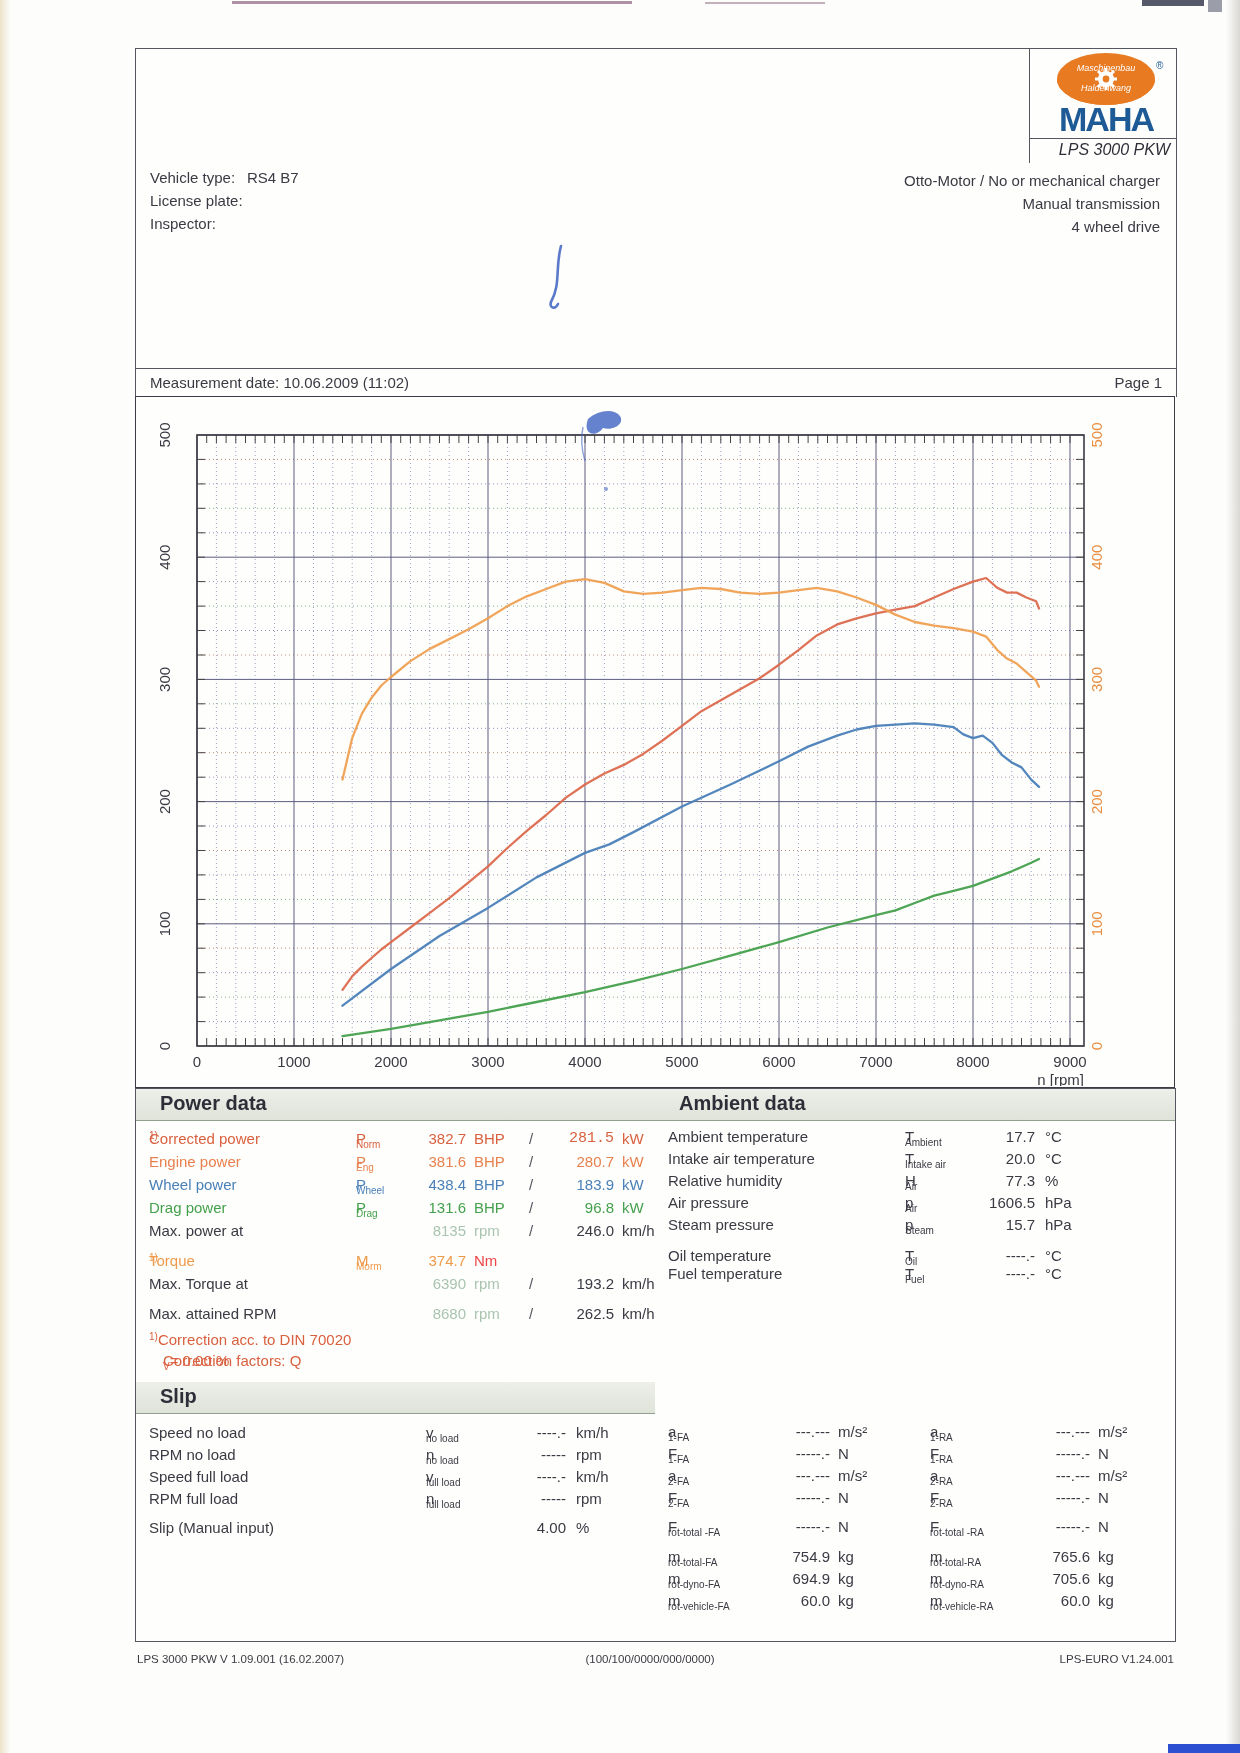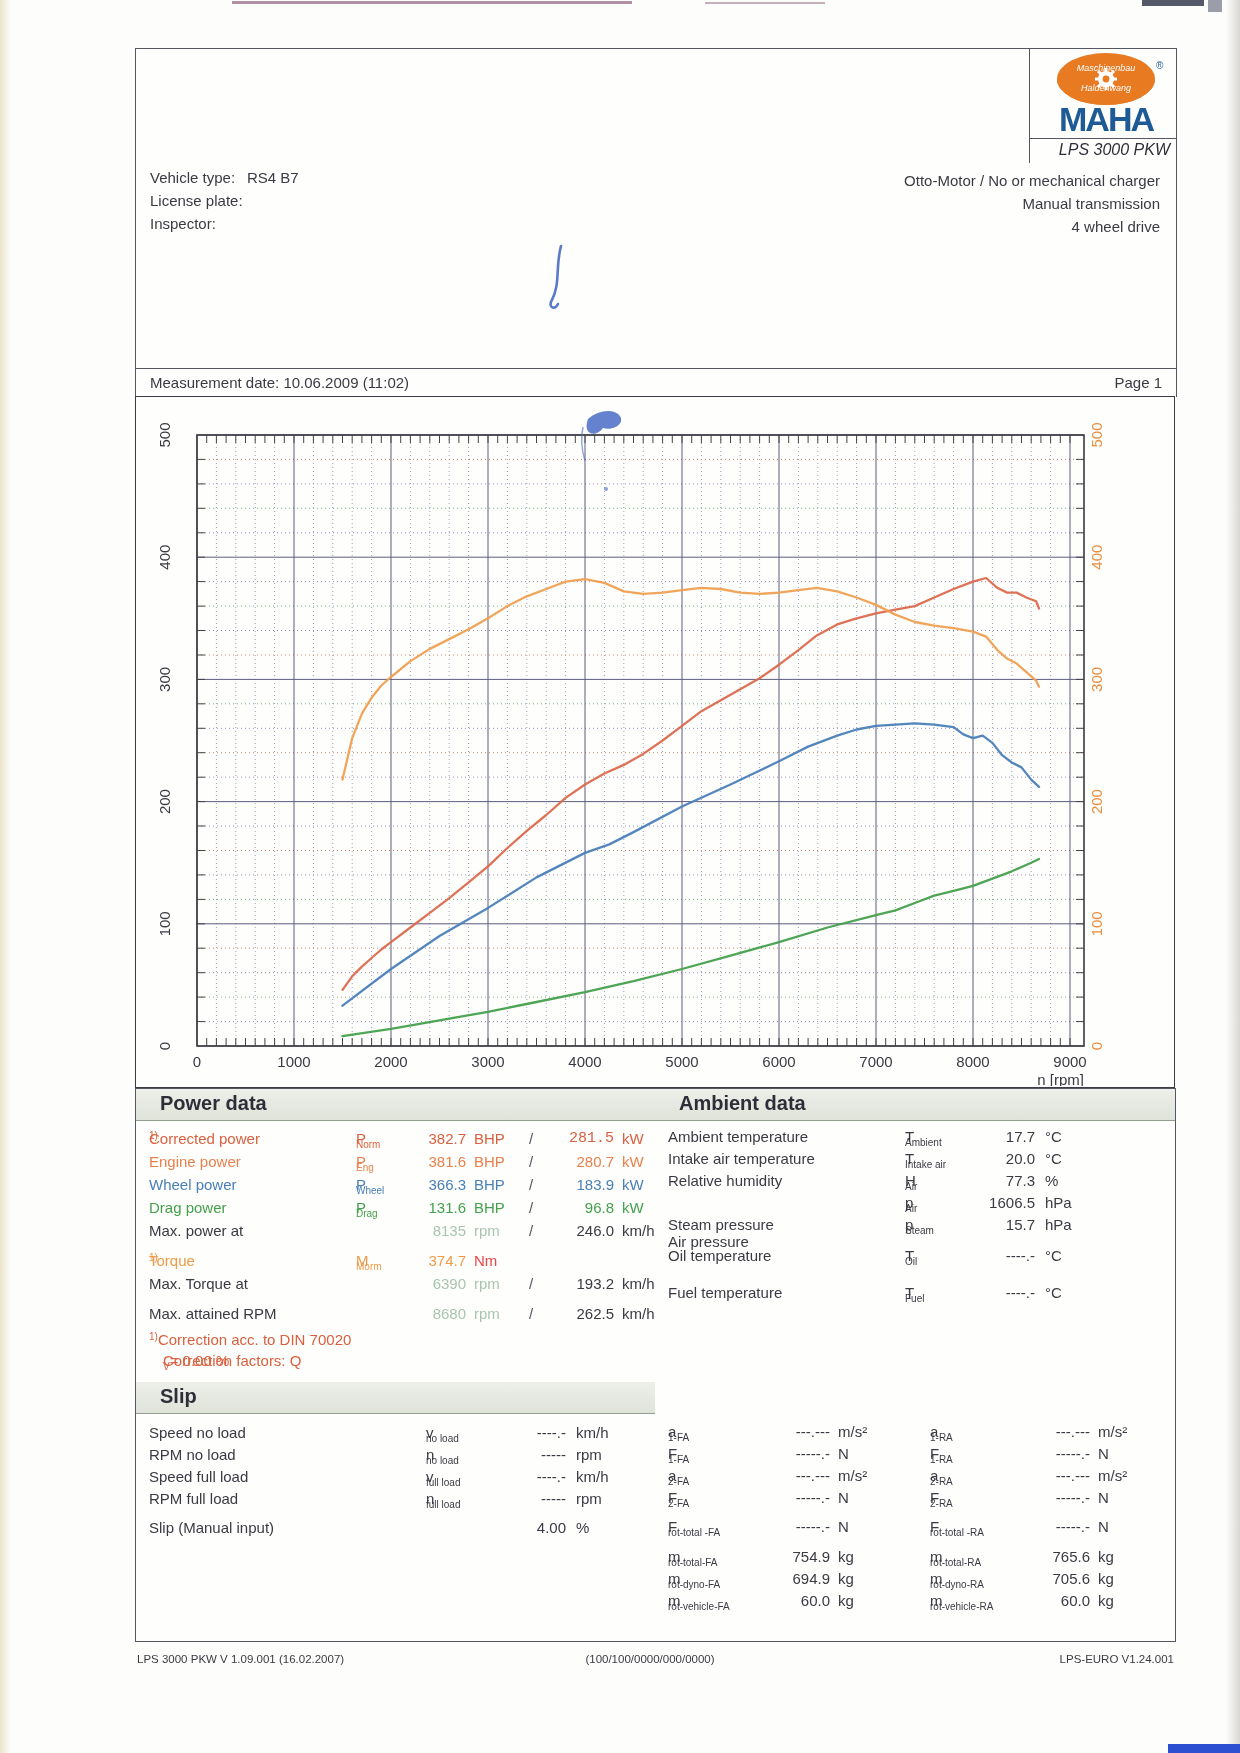--- a/index.html
+++ b/index.html
@@ -478,21 +478,21 @@
     <span class="val" style="left: 338px; color: rgb(232, 129, 78);">BHP</span>
     <span class="val" style="left:393px;color:#55555f;">/</span>
     <span class="val rt" style="left: 406px; width: 72px; color: rgb(232, 129, 78);">280.7</span>
     <span class="val" style="left: 486px; color: rgb(232, 129, 78);">kW</span>
   </div>
   <div class="row" style="top:87px;left:0;width:100%;">
     <span style="left: 13px; color: rgb(74, 128, 184);" class="lab">
         <span>Wheel power</span>
       </span>
     <span style="left: 220px; color: rgb(74, 128, 184);" class="lab"><span>P</span><sub>Wheel</sub></span>
-    <span class="val rt" style="left: 268px; width: 62px; color: rgb(74, 128, 184);">366.3</span>
+    <span class="val rt" style="left: 268px; width: 62px; color: rgb(74, 128, 184);">438.4</span>
     <span class="val" style="left: 338px; color: rgb(74, 128, 184);">BHP</span>
     <span class="val" style="left:393px;color:#55555f;">/</span>
     <span class="val rt" style="left: 406px; width: 72px; color: rgb(74, 128, 184);">183.9</span>
     <span class="val" style="left: 486px; color: rgb(74, 128, 184);">kW</span>
   </div>
   <div class="row" style="top:110px;left:0;width:100%;">
     <span style="left: 13px; color: rgb(68, 160, 76);" class="lab">
         <span>Drag power</span>
       </span>
     <span style="left: 220px; color: rgb(68, 160, 76);" class="lab"><span>P</span><sub>Drag</sub></span>
@@ -562,38 +562,38 @@
     <span class="val rt" style="left:290px;width:90px;">20.0</span>
     <span class="val" style="left:390px;">°C</span>
   </div>
   <div class="row" style="top:83px;left:0;width:100%;">
     <span class="lab" style="left:13px;">Relative humidity</span>
     <span class="lab" style="left:250px;"><span>H</span><sub>Air</sub></span>
     <span class="val rt" style="left:290px;width:90px;">77.3</span>
     <span class="val" style="left:390px;">%</span>
   </div>
   <div class="row" style="top:105px;left:0;width:100%;">
-    <span class="lab" style="left:13px;margin-top:39px;">Air pressure</span>
+    <span class="lab" style="left:13px;">Air pressure</span>
     <span class="lab" style="left:250px;"><span>p</span><sub>Air</sub></span>
     <span class="val rt" style="left:290px;width:90px;">1606.5</span>
     <span class="val" style="left:390px;">hPa</span>
   </div>
   <div class="row" style="top:127px;left:0;width:100%;">
     <span class="lab" style="left:13px;">Steam pressure</span>
     <span class="lab" style="left:250px;"><span>p</span><sub>Steam</sub></span>
     <span class="val rt" style="left:290px;width:90px;">15.7</span>
     <span class="val" style="left:390px;">hPa</span>
   </div>
   <div class="row" style="top:158px;left:0;width:100%;">
     <span class="lab" style="left:13px;">Oil temperature</span>
     <span class="lab" style="left:250px;"><span>T</span><sub>Oil</sub></span>
     <span class="val rt" style="left:290px;width:90px;">----.-</span>
     <span class="val" style="left:390px;">°C</span>
   </div>
-  <div class="row" style="top:195px;left:0;width:100%;">
+  <div class="row" style="top:176px;left:0;width:100%;">
     <span class="lab" style="left:13px;">Fuel temperature</span>
     <span class="lab" style="left:250px;"><span>T</span><sub>Fuel</sub></span>
     <span class="val rt" style="left:290px;width:90px;">----.-</span>
     <span class="val" style="left:390px;">°C</span>
   </div>
 </div>
 
 <div class="box noborder-t" style="left:135px;top:1382px;width:520px;height:259px;">
   <div class="section-bar">
     <span class="section-title">Slip</span>

